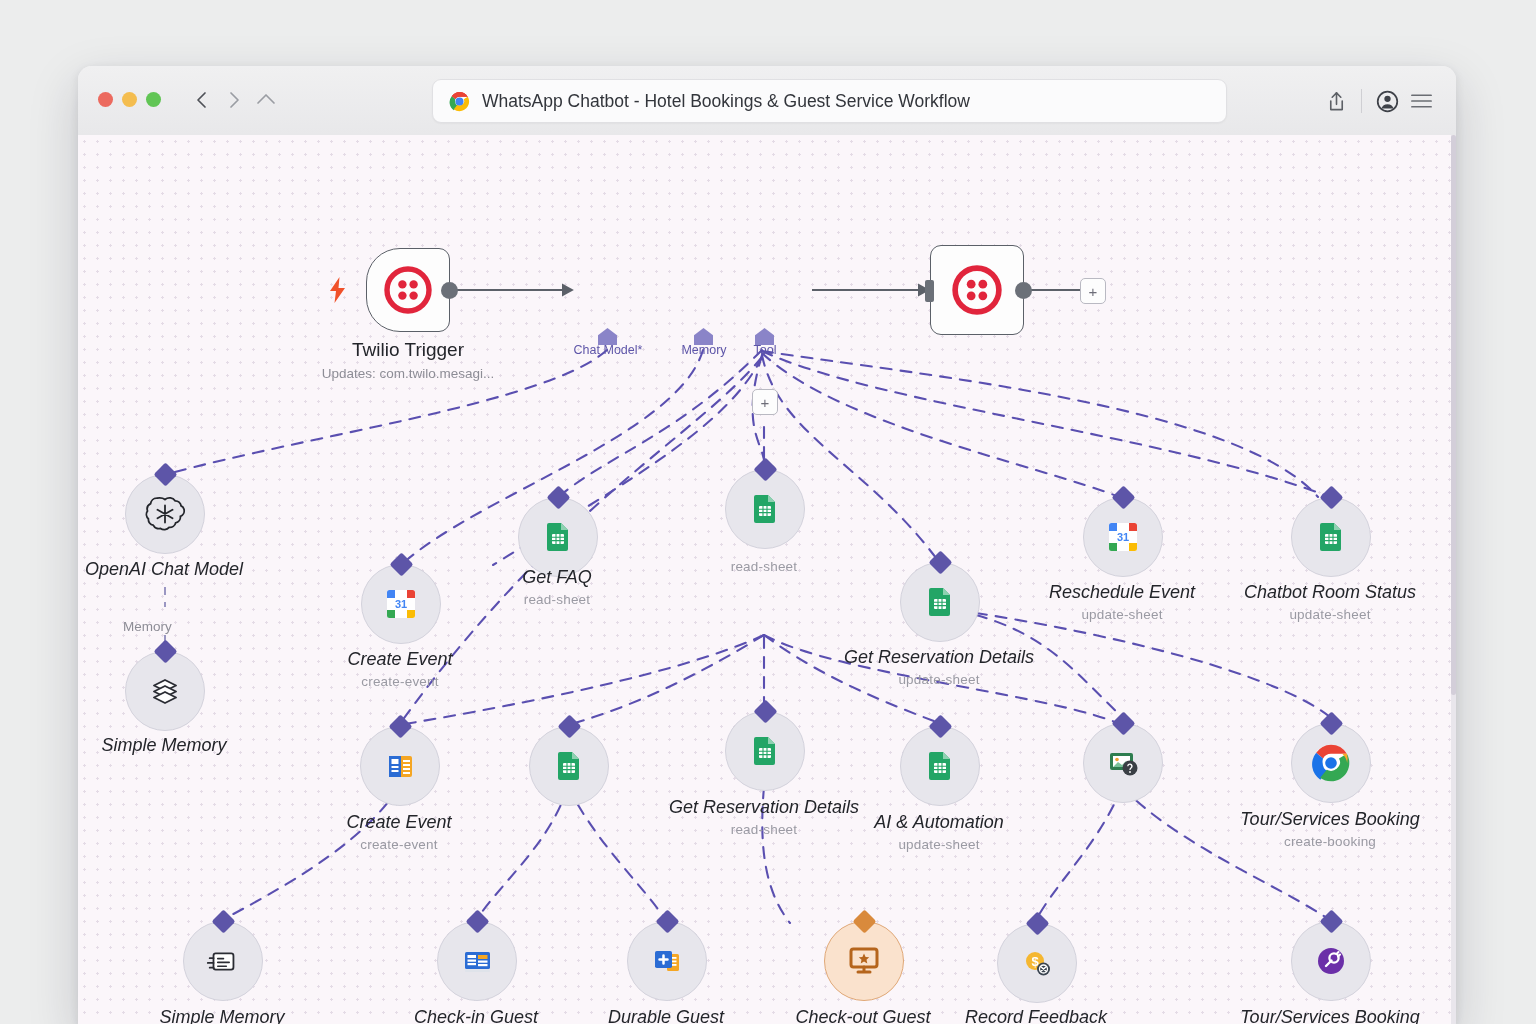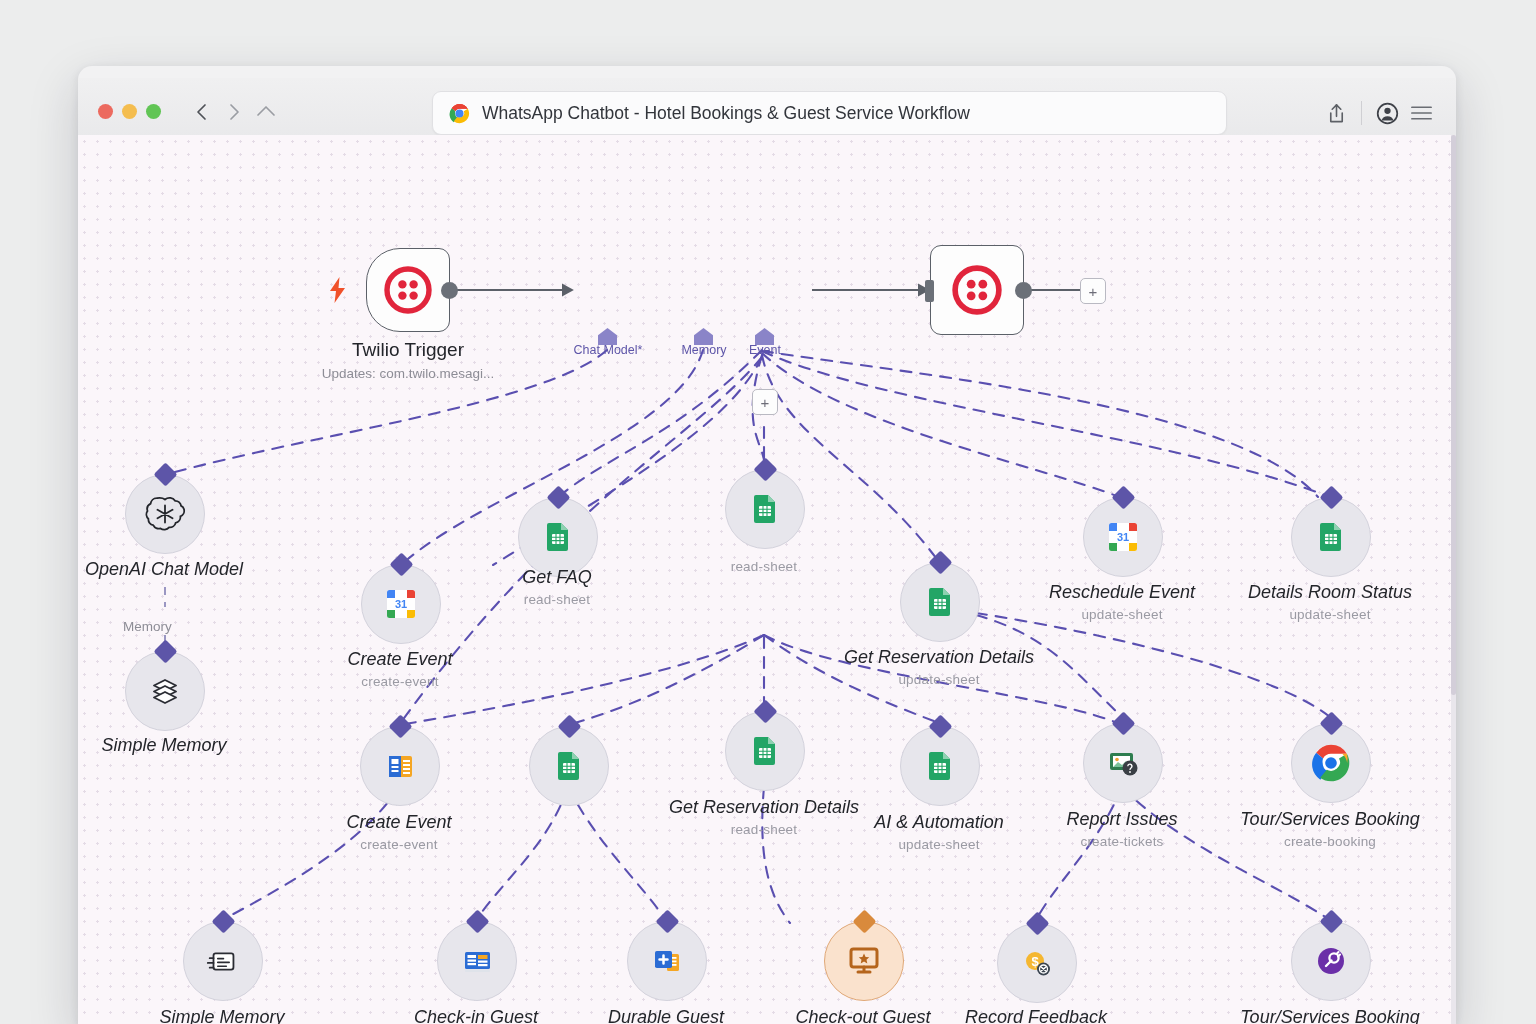--- a/index.html
+++ b/index.html
@@ -14,21 +14,20 @@
   .window{
     position:absolute;left:78px;top:66px;width:1378px;height:958px;
     background:#f2f2f3;border-radius:14px 14px 0 0;
     box-shadow:0 18px 50px rgba(30,30,50,.18), 0 3px 10px rgba(30,30,50,.10);
     overflow:hidden;
   }
   .titlebar{
     position:relative;height:69px;width:100%;
     background:linear-gradient(#f0f0f1,#e8e8ea);
     border-bottom:1px solid #d8d8da;
-    margin-top:12px;
   }
   .lights{position:absolute;left:20px;top:26px;display:flex;gap:9px;}
   .light{width:15px;height:15px;border-radius:50%;}
   .l-red{background:#ec6a5f;}
   .l-yellow{background:#f4bd4f;}
   .l-green{background:#61c555;}
 
   .navbtns{position:absolute;left:110px;top:20px;display:flex;gap:4px;align-items:center;}
   .navbtn{width:28px;height:28px;display:flex;align-items:center;justify-content:center;
           color:#6e7076;cursor:default;}
@@ -242,21 +241,21 @@
         <div class="node-title">Twilio Trigger</div>
         <div class="node-sub">Updates: com.twilo.mesagi...</div>
       </div>
 
 
       <span class="pentagon" style="left:520px;top:193px;"></span>
       <span class="pentagon" style="left:616px;top:193px;"></span>
       <span class="pentagon" style="left:677px;top:193px;"></span>
       <div class="portlabel" style="left:485px;top:208px;width:90px;">Chat Model*</div>
       <div class="portlabel" style="left:583px;top:208px;width:86px;">Memory</div>
-      <div class="portlabel" style="left:661px;top:208px;width:52px;">Event</div>
+      <div class="portlabel" style="left:661px;top:208px;width:52px;">Tool</div>
       <div class="plusbtn" style="left:674px;top:254px;">+</div>
 
       <div class="rnode plain" style="left:852px;top:110px;width:94px;height:90px;justify-content:center;">
         <span class="port-in" style="left:-6px;top:34px;"></span>
         <span>
           <svg class="icon" width="50" height="50" viewBox="0 0 48 48">
             <circle cx="24" cy="24" r="21" fill="none" stroke="#e1253c" stroke-width="5.4"></circle>
             <circle cx="18.4" cy="18.4" r="4.2" fill="#e1253c"></circle>
               <circle cx="29.6" cy="18.4" r="4.2" fill="#e1253c"></circle>
             <circle cx="18.4" cy="29.6" r="4.2" fill="#e1253c"></circle>
@@ -390,21 +389,21 @@
         <span>
           <svg class="icon" width="32" height="32" viewBox="0 0 32 32">
             <path d="M7 2h12l7 7v19a2 2 0 0 1-2 2H7a2 2 0 0 1-2-2V4a2 2 0 0 1 2-2Z" fill="#23a566"></path>
             <path d="M19 2l7 7h-7Z" fill="#8ed1b1"></path>
             <rect x="10" y="13" width="12" height="10" rx="1" fill="#fff"></rect>
             <path d="M10 16.3h12 M10 19.6h12 M14 13v10 M18 13v10" stroke="#23a566" stroke-width="1.1"></path>
           </svg>
         </span>
       </div>
       <div class="clabel" style="left:1252px;top:447px;width:270px;">
-        <div class="t">Details Room Status</div>
+        <div class="t">Chatbot Room Status</div>
         <div class="s">update-sheet</div>
       </div>
 
       <div class="cnode" style="left:282px;top:591px;">
         <span class="diamond"></span>
         <span>
           <svg class="icon" width="33" height="33" viewBox="0 0 33 33">
             <rect x="5" y="6" width="23" height="21" rx="2" fill="#f5a623"></rect>
             <rect x="5" y="6" width="12" height="21" fill="#2b6cd4"></rect>
             <rect x="7.5" y="9" width="7" height="5" fill="#fff"></rect>
@@ -473,24 +472,20 @@
             <rect x="4" y="7" width="23" height="17" rx="2" fill="#2e7d4f"></rect>
             <rect x="7" y="10" width="17" height="11" fill="#fff"></rect>
             <circle cx="11" cy="13.5" r="1.8" fill="#f0a030"></circle>
             <path d="M7 21l5-5 4 3 4-4 4 6Z" fill="#7ac29a"></path>
             <circle cx="24" cy="22" r="7.5" fill="#3a3f45"></circle>
             <path d="M24 17.5a2.6 2.6 0 0 1 1.6 4.7c-.7.6-1 .9-1 1.8h-1.2c0-1.3.4-1.9 1.2-2.6a1.4 1.4 0 1 0-2.2-1.2h-1.2a2.8 2.8 0 0 1 2.8-2.7Z" fill="#fff"></path>
             <circle cx="24" cy="26" r=".9" fill="#fff"></circle>
           </svg>
         </span>
       </div>
-      <div class="clabel" style="left:1044px;top:674px;width:260px;">
-        <div class="t">Report Issues</div>
-        <div class="s">create-tickets</div>
-      </div>
 
       <div class="cnode" style="left:1213px;top:588px;">
         <span class="diamond"></span>
         <span>
           <svg class="icon" width="40" height="40" viewBox="0 0 48 48">
             <circle cx="24" cy="24" r="22" fill="#fff"></circle>
             <path d="M24 2a22 22 0 0 1 19.05 11H24a11 11 0 0 0-9.53 5.5L6.2 11.8A22 22 0 0 1 24 2z" fill="#ea4335"></path>
             <path d="M6.2 11.8l8.27 6.7A11 11 0 0 0 14 24a11 11 0 0 0 5.4 9.47L11.2 44A22 22 0 0 1 6.2 11.8z" fill="#1a73e8"></path>
             <path d="M43.05 13A22 22 0 0 1 24 46c-4.9 0-9.4-1.6-13-4.3l8.4-10.2A11 11 0 0 0 35 24a11 11 0 0 0-1.4-5.4z" fill="#34a853"></path>
             <path d="M33 13h10a22 22 0 0 1 .5 11c-.6-4-2.8-8.2-6-11z" fill="#f7a928"></path>

